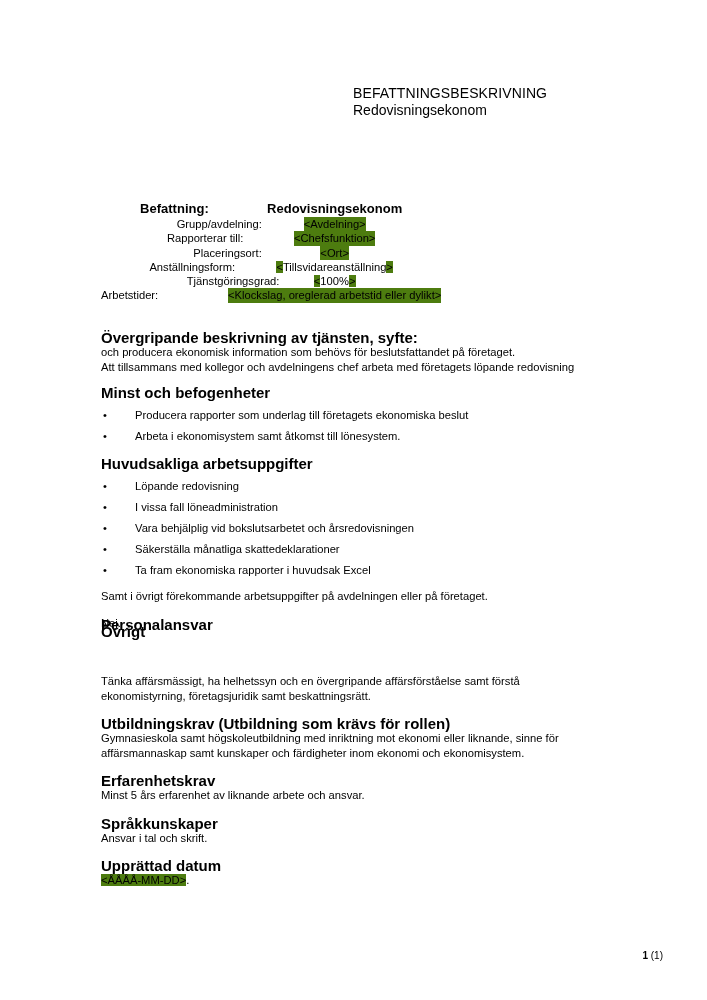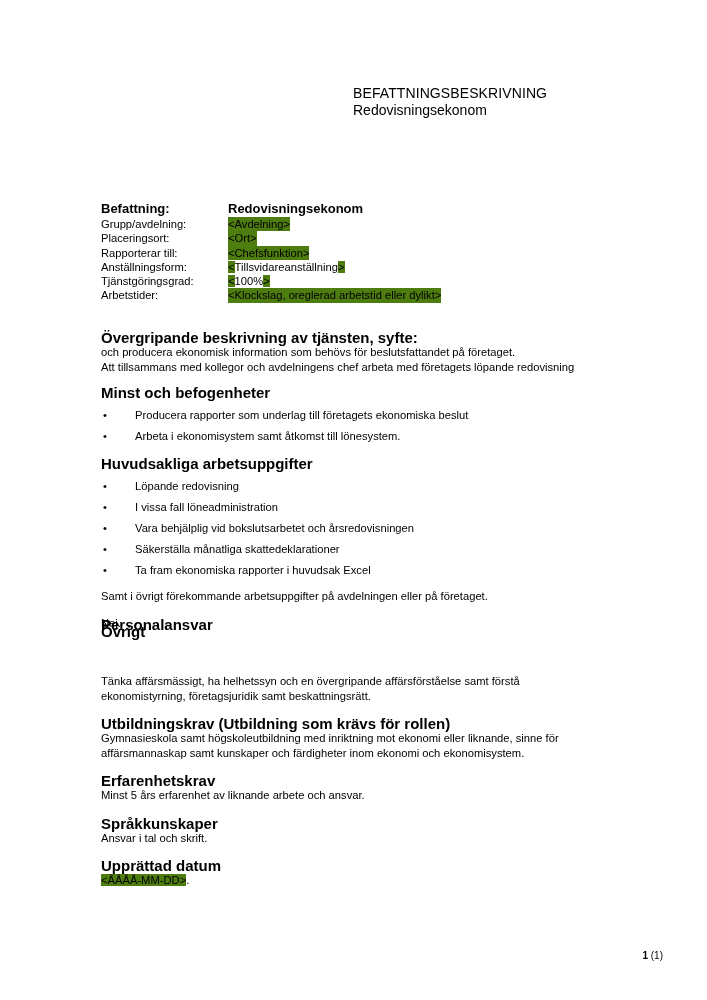--- a/index.html
+++ b/index.html
@@ -28,20 +28,21 @@
     }
 
     .info-table {
       left: 101px; top: 201px;
     }
     .info-row {
       display: flex;
       height: 14.3px;
       line-height: 14.3px;
       font-size: 11.2px;
+      justify-content: center;
     }
     .info-row .lbl { width: 127px; }
     .info-row.first { height: 16px; line-height: 16px; }
     .info-row.first .lbl, .info-row.first .val {
       font-size: 13px; font-weight: bold;
     }
 
     .section-h {
       position: absolute;
       left: 101px;
@@ -89,26 +90,26 @@
 <div class="abs info-table">
   <div class="info-row first">
     <span class="lbl">Befattning:</span>
     <span class="val">Redovisningsekonom</span>
   </div>
   <div class="info-row">
     <span class="lbl">Grupp/avdelning:</span>
     <span class="val hl">&lt;Avdelning&gt;</span>
   </div>
   <div class="info-row">
+    <span class="lbl">Rapporterar till:</span>
+    <span class="val hl">&lt;Chefsfunktion&gt;</span>
+  </div>
+  <div class="info-row">
     <span class="lbl">Placeringsort:</span>
     <span class="val hl">&lt;Ort&gt;</span>
-  </div>
-  <div class="info-row">
-    <span class="lbl">Rapporterar till:</span>
-    <span class="val hl">&lt;Chefsfunktion&gt;</span>
   </div>
   <div class="info-row">
     <span class="lbl">Anställningsform:</span>
     <span class="val"><span class="hl">&lt;</span><span>Tillsvidareanställning</span><span class="hl">&gt;</span></span>
   </div>
   <div class="info-row">
     <span class="lbl">Tjänstgöringsgrad:</span>
     <span class="val"><span class="hl">&lt;</span><span>100%</span><span class="hl">&gt;</span></span>
   </div>
   <div class="info-row">

